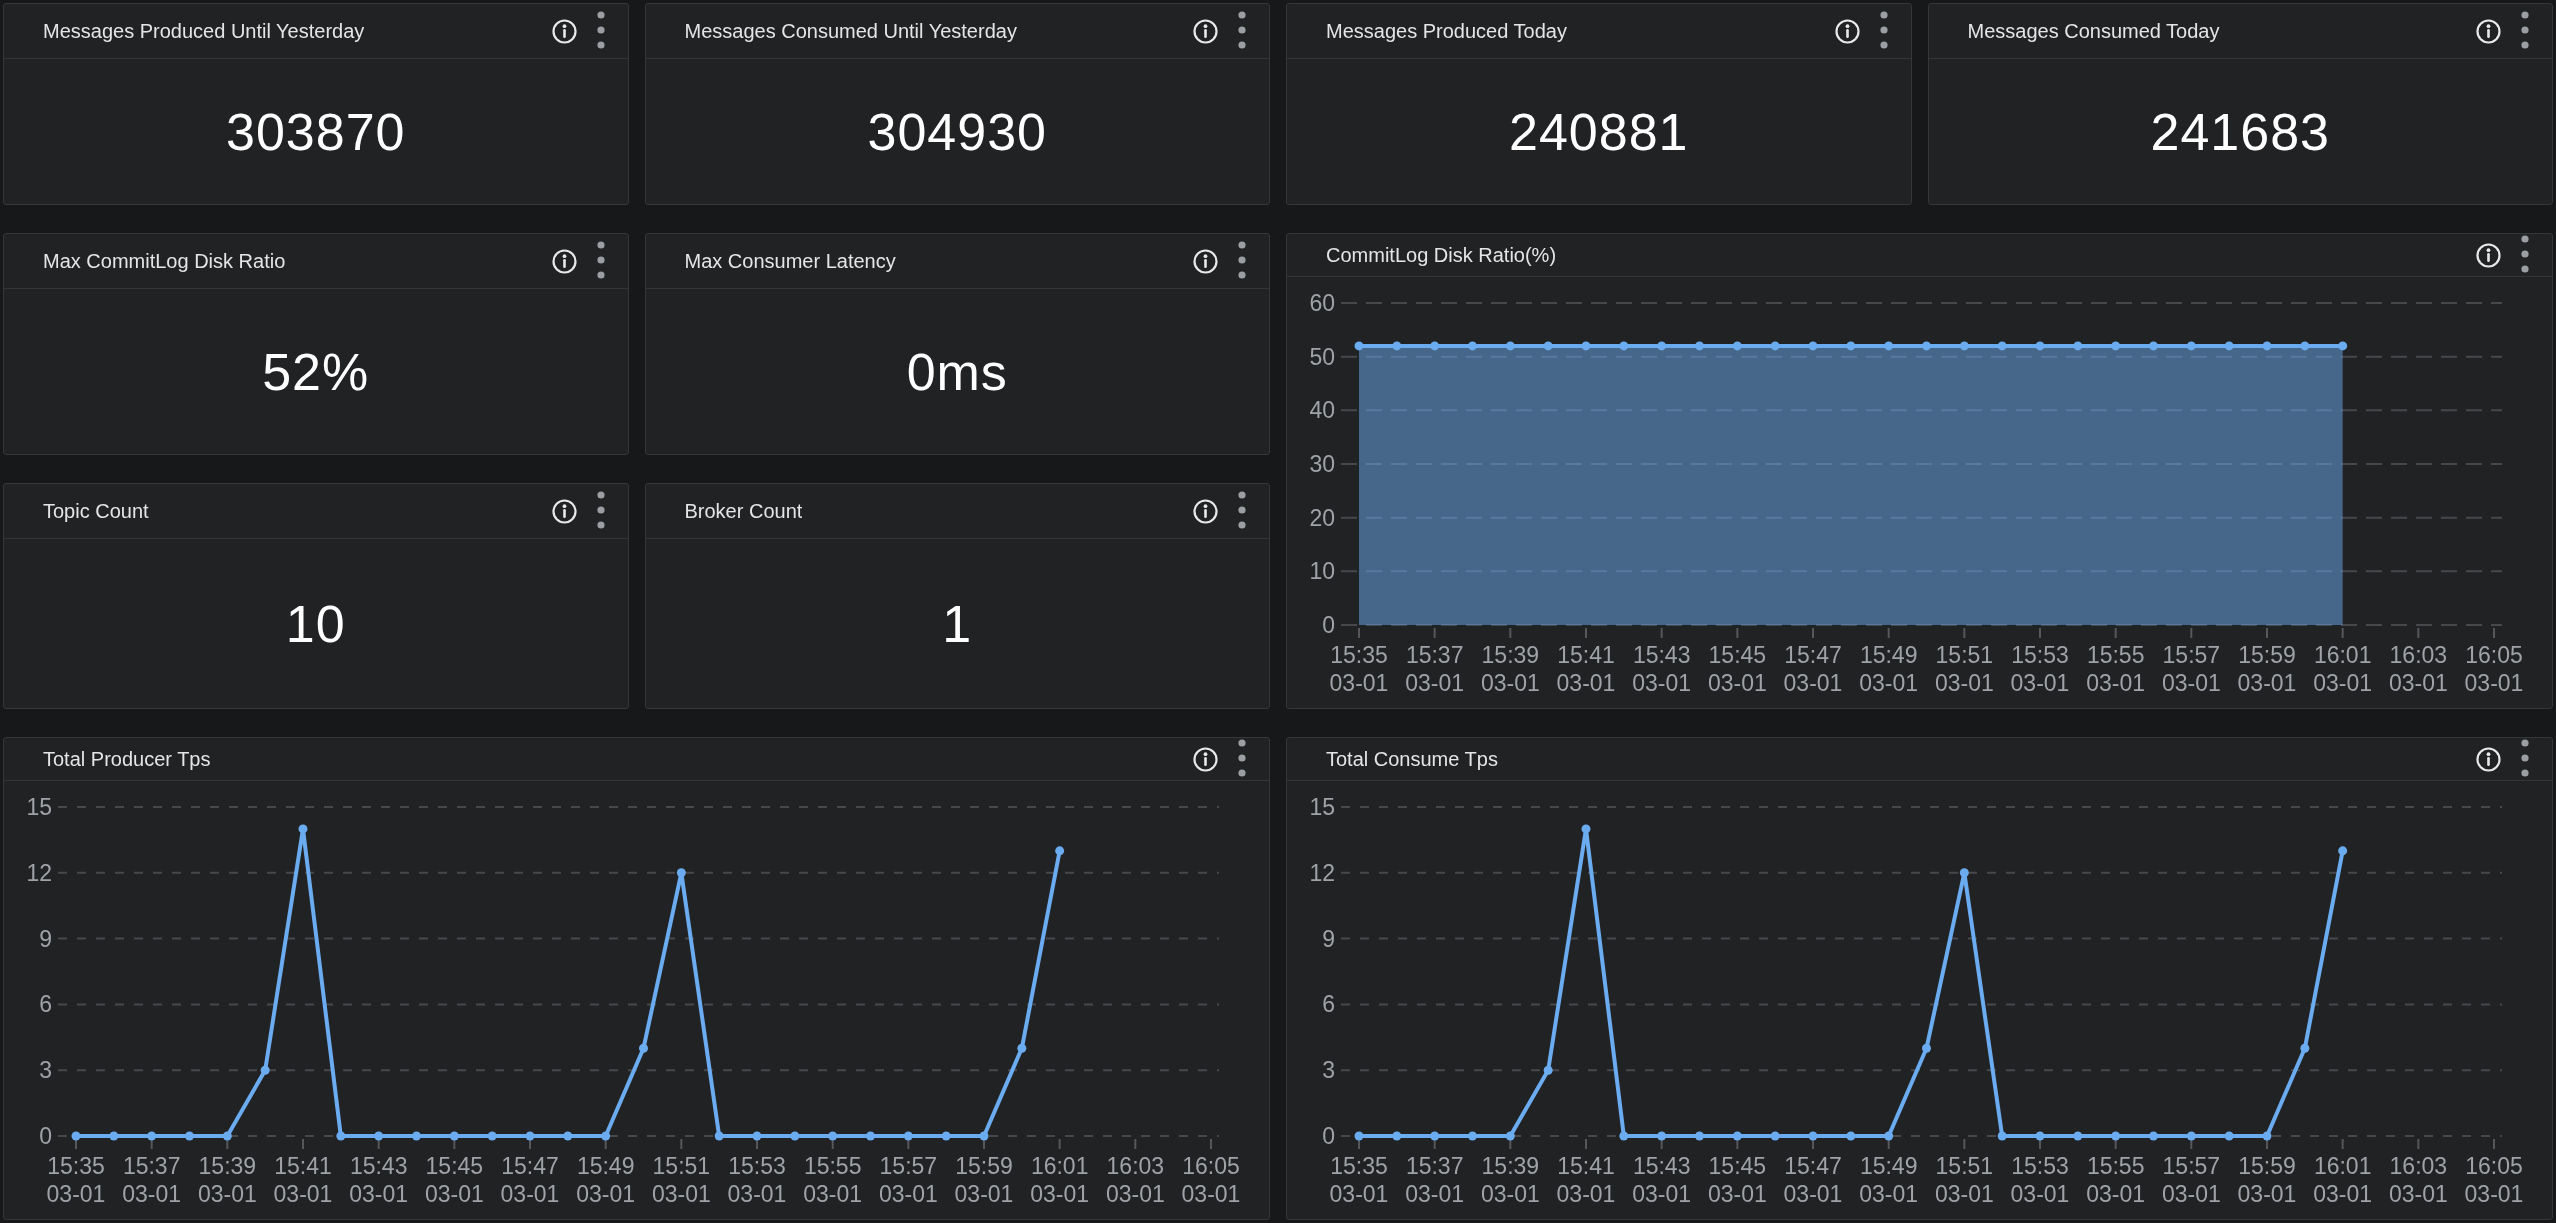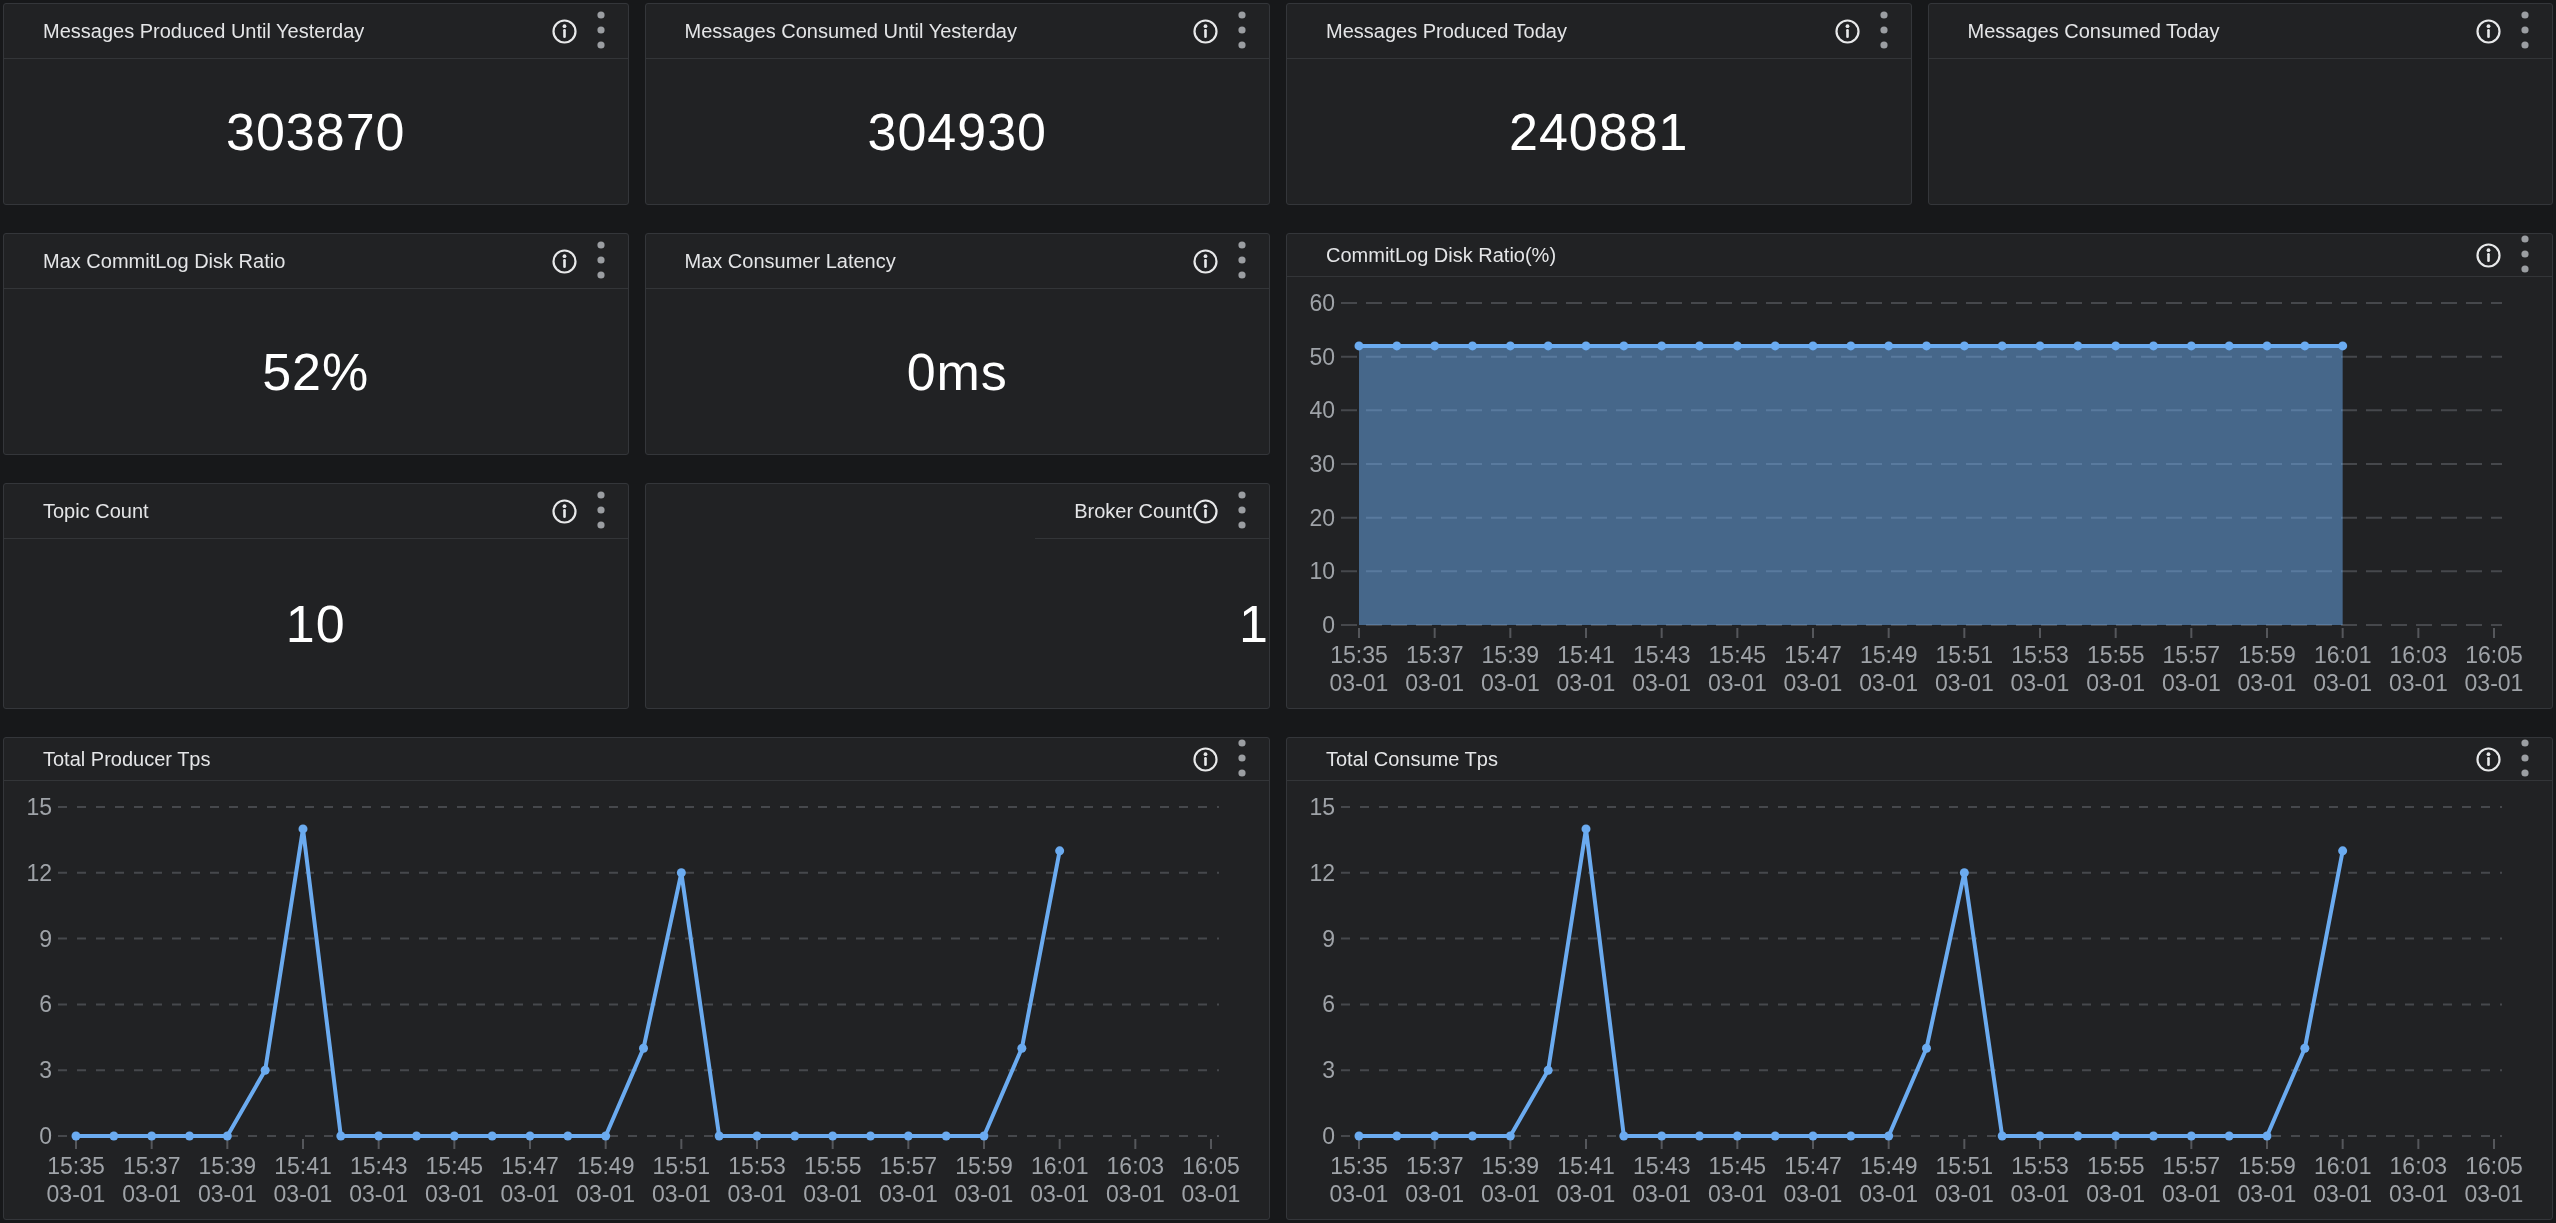--- a/index.html
+++ b/index.html
@@ -139,20 +139,23 @@
           <circle cx="13.5" cy="8.2" r="1.9" fill="var(--icon-color,#e8e9ea)"></circle>
           <line x1="13.5" y1="12.3" x2="13.5" y2="18.8" stroke="var(--icon-color,#e8e9ea)" stroke-width="2.6" stroke-linecap="round"></line>
         </svg>
         <svg class="kebab" width="10" height="42" viewBox="0 0 10 42">
           <circle cx="5" cy="5" r="3.6" fill="var(--kebab-color,#9b9ea2)"></circle>
           <circle cx="5" cy="20" r="3.6" fill="var(--kebab-color,#9b9ea2)"></circle>
           <circle cx="5" cy="35" r="3.6" fill="var(--kebab-color,#9b9ea2)"></circle>
         </svg>
       </span>
     </header>
+    <div class="panel-body">
+        <div class="stat-value">241683</div>
+      </div>
   </section>
 
   <section class="panel" style="grid-area: 2 / 1 / 3 / 2;">
     <header class="panel-header stat-header">
       <span class="panel-title">Max CommitLog Disk Ratio</span>
       <span class="panel-icons">
         <svg class="info" width="27" height="27" viewBox="0 0 27 27">
           <circle cx="13.5" cy="13.5" r="11" fill="none" stroke="var(--icon-color,#e8e9ea)" stroke-width="2.2"></circle>
           <circle cx="13.5" cy="8.2" r="1.9" fill="var(--icon-color,#e8e9ea)"></circle>
           <line x1="13.5" y1="12.3" x2="13.5" y2="18.8" stroke="var(--icon-color,#e8e9ea)" stroke-width="2.6" stroke-linecap="round"></line>
@@ -204,21 +207,21 @@
           <circle cx="5" cy="20" r="3.6" fill="var(--kebab-color,#9b9ea2)"></circle>
           <circle cx="5" cy="35" r="3.6" fill="var(--kebab-color,#9b9ea2)"></circle>
         </svg>
       </span>
     </header>
     <div class="panel-body">
         <div class="stat-value">10</div>
       </div>
   </section>
 
-  <section class="panel" style="grid-area: 3 / 2 / 4 / 3; align-items: flex-end;">
+  <section class="panel" style="grid-area: 3 / 2 / 4 / 3;">
     <header class="panel-header stat-header">
       <span class="panel-title">Broker Count</span>
       <span class="panel-icons">
         <svg class="info" width="27" height="27" viewBox="0 0 27 27">
           <circle cx="13.5" cy="13.5" r="11" fill="none" stroke="var(--icon-color,#e8e9ea)" stroke-width="2.2"></circle>
           <circle cx="13.5" cy="8.2" r="1.9" fill="var(--icon-color,#e8e9ea)"></circle>
           <line x1="13.5" y1="12.3" x2="13.5" y2="18.8" stroke="var(--icon-color,#e8e9ea)" stroke-width="2.6" stroke-linecap="round"></line>
         </svg>
         <svg class="kebab" width="10" height="42" viewBox="0 0 10 42">
           <circle cx="5" cy="5" r="3.6" fill="var(--kebab-color,#9b9ea2)"></circle>

